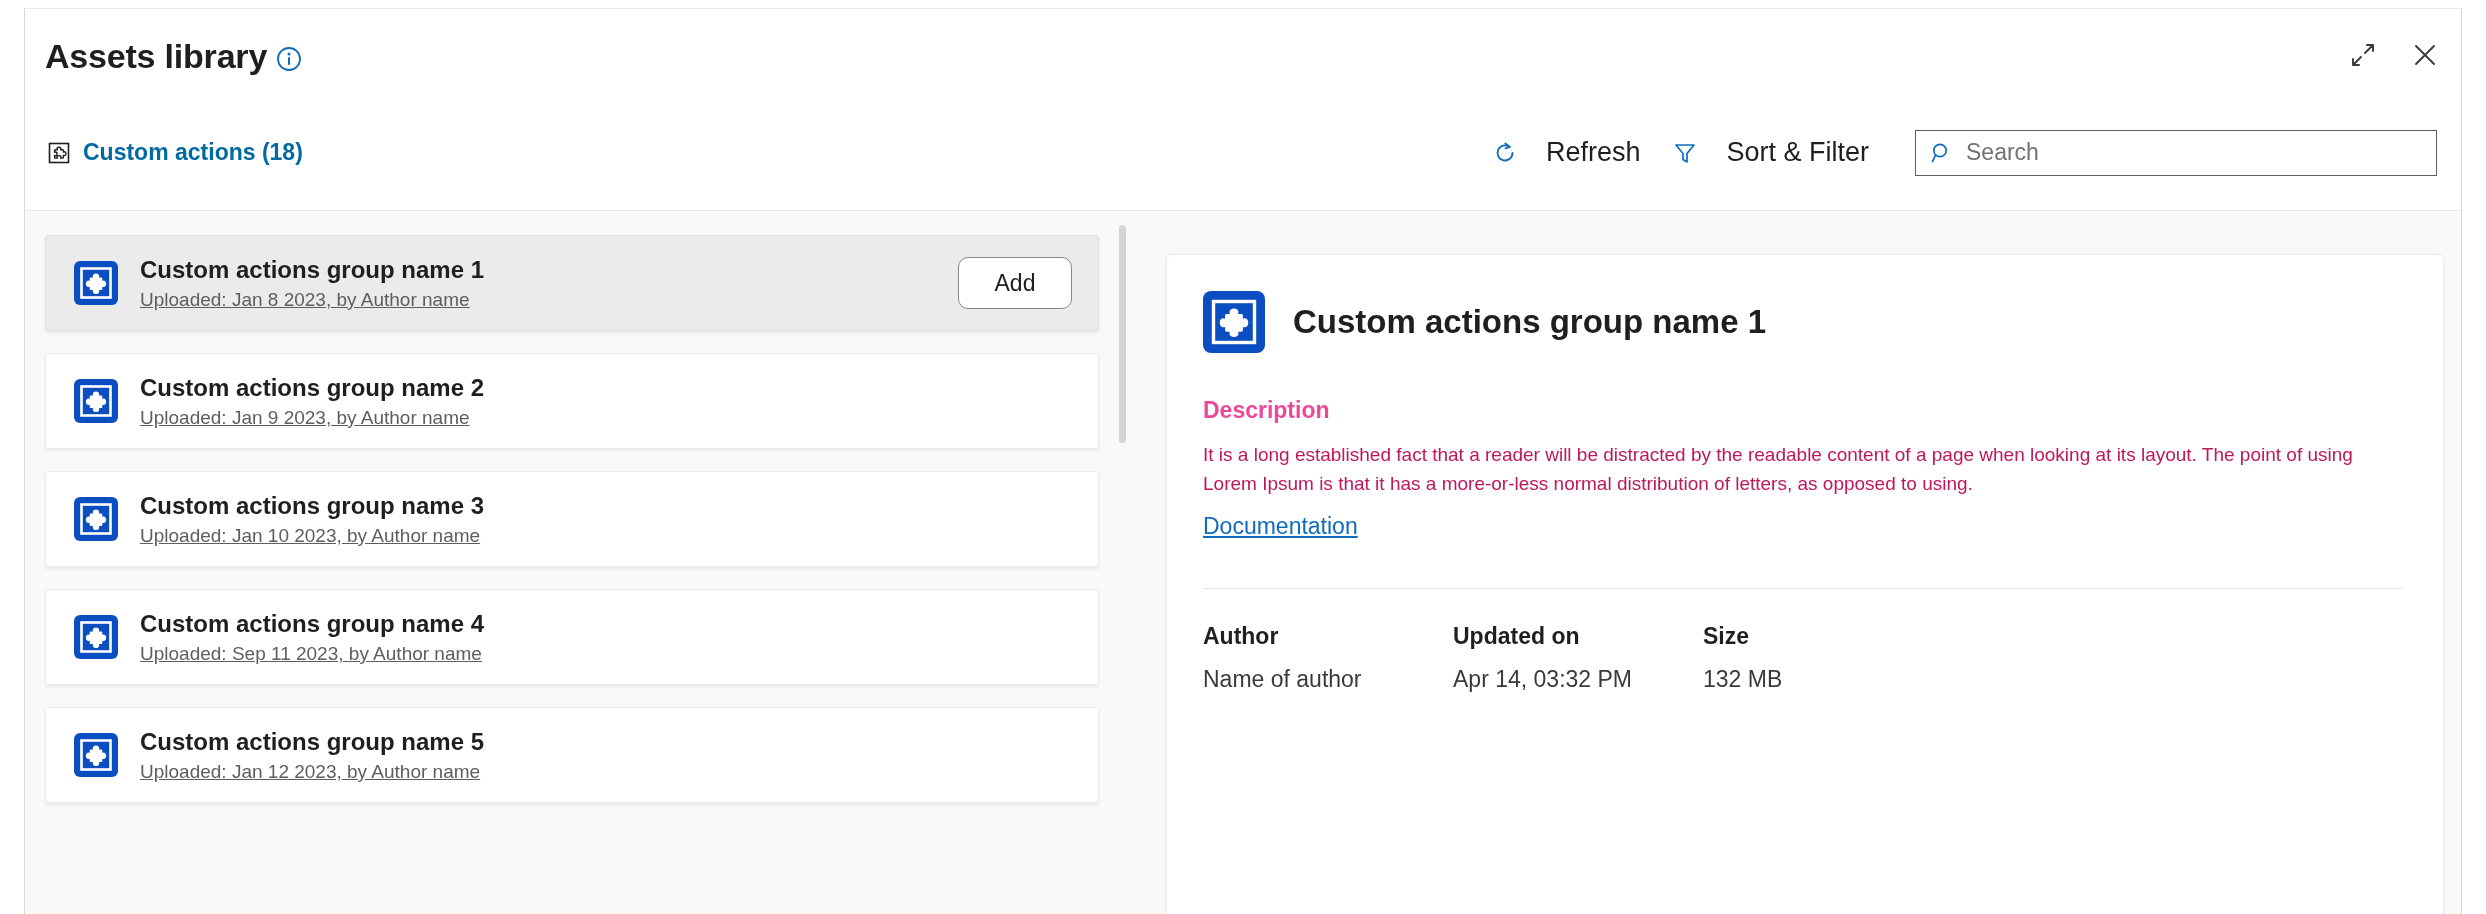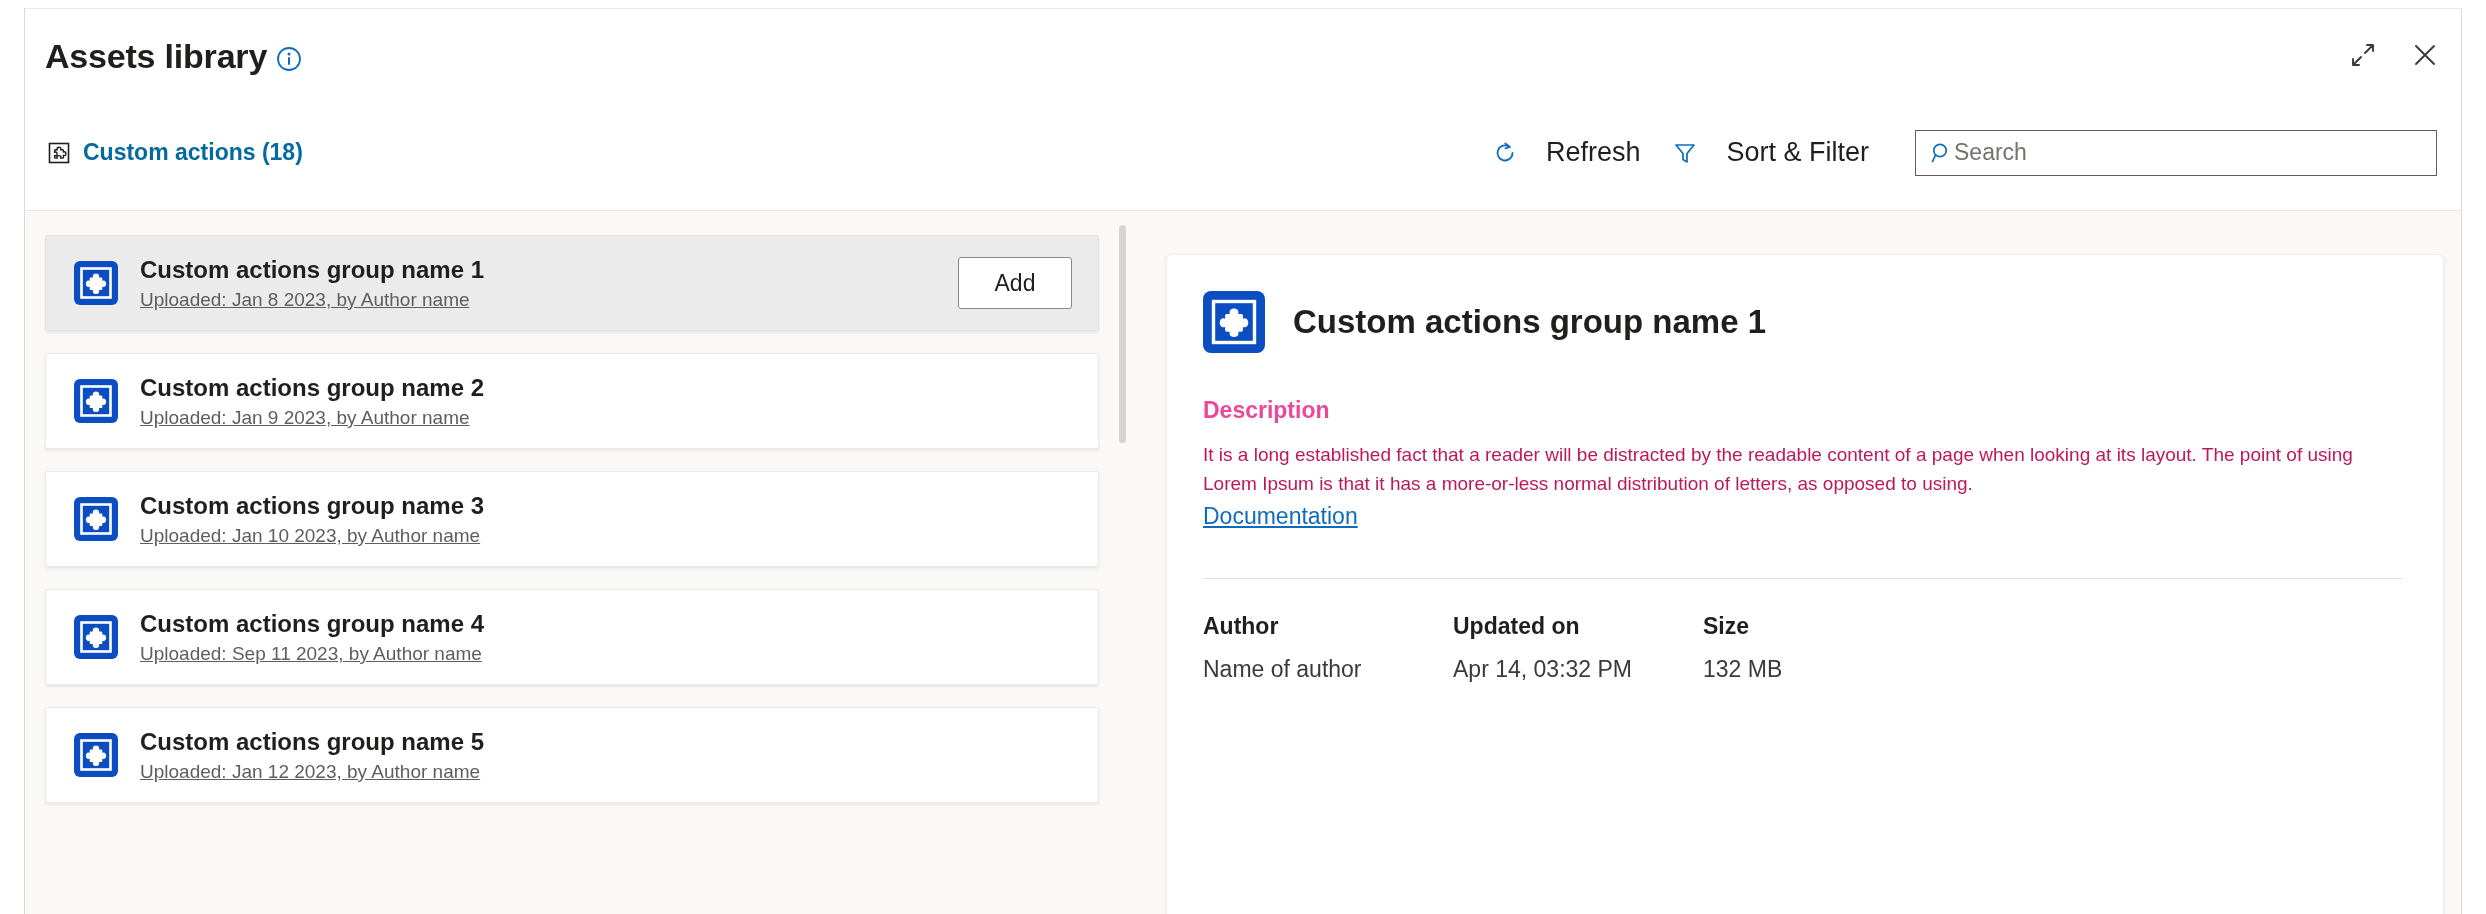--- a/index.html
+++ b/index.html
@@ -108,21 +108,21 @@
   .tool-btn .ticon { display: inline-flex; width: 26px; height: 26px; align-items: center; justify-content: center; }
 
   .search-wrap {
     margin-left: 30px;
     width: 522px;
     height: 46px;
     border: 1px solid #605e5c;
     background: #ffffff;
     display: flex;
     align-items: center;
-    gap: 0;
+    gap: 12px;
     padding: 0 14px;
   }
   .search-wrap .sicon { width: 24px; height: 24px; display: inline-flex; flex: 0 0 auto; }
   .search-input {
     flex: 1;
     border: none;
     outline: none;
     font-size: 23px;
     color: #201f1e;
     font-family: "Liberation Sans", sans-serif;
@@ -189,21 +189,21 @@
   }
   .add-btn {
     position: absolute;
     right: 26px;
     top: 50%;
     transform: translateY(-50%);
     width: 114px;
     height: 52px;
     background: #ffffff;
     border: 1px solid #8a8886;
-    border-radius: 3px;
+    border-radius: 10px;
     font-size: 23px;
     color: #201f1e;
     font-family: "Liberation Sans", sans-serif;
     cursor: pointer;
   }
 
   .scrollbar-track {
     position: absolute;
     left: 1090px;
     top: 8px;
@@ -259,21 +259,21 @@
   }
   .desc-text {
     margin-top: 16px;
     font-size: 19px;
     line-height: 1.55;
     color: #be185d;
     max-width: 1160px;
   }
   .doc-link {
     display: inline-block;
-    margin-top: 4px;
+    margin-top: 14px;
     font-size: 23px;
     color: #0f6cbd;
     text-decoration: underline;
     cursor: pointer;
   }
 
   .meta-divider {
     margin-top: 48px;
     height: 1px;
     background: #e6e4e2;

